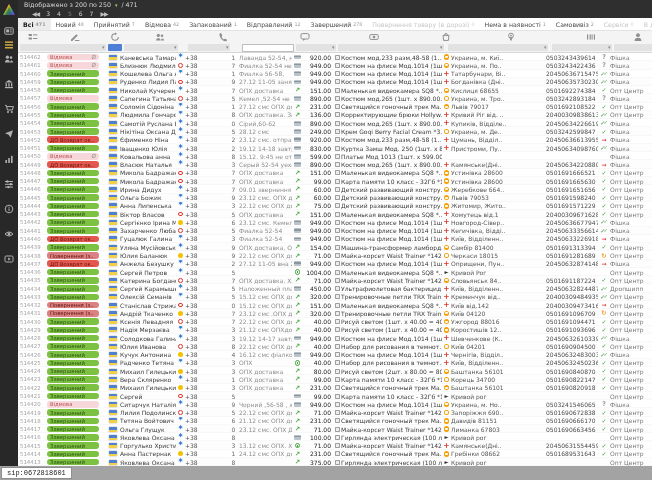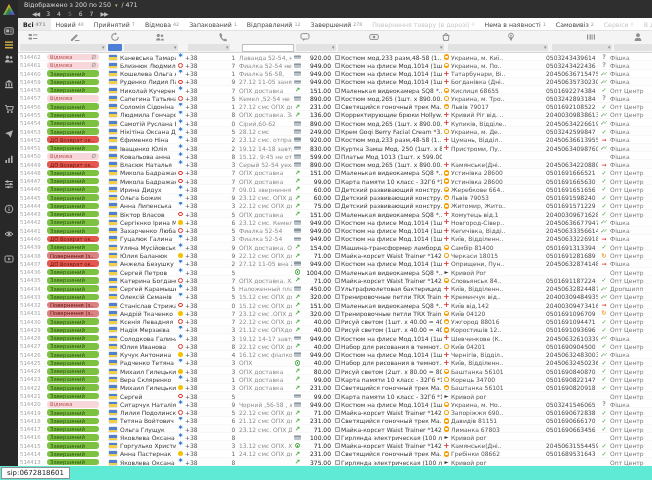--- a/index.html
+++ b/index.html
@@ -100,21 +100,21 @@
   .car.pk{color:#333;font-size:5.5px;line-height:6px;}
 
   .ti{font-size:6px;line-height:6px;}
   .ti.ok{color:#35a035;font-weight:bold;}
   .ti.ok2{color:#20702a;font-size:4.6px;margin-left:-1.5px;font-weight:bold;}
   .ti.q{color:#9a9a9a;font-weight:bold;font-size:6.4px;}
   .ti.fail{color:#e04038;font-weight:bold;}
   .ti.wait{color:#f0a030;font-weight:bold;font-size:6.4px;}
 
   
-  #bottombar{position:absolute;left:0;top:466px;width:652px;height:14px;background:#5eead4;z-index:6;}
+  #bottombar{position:absolute;left:0;top:466px;width:652px;height:14px;background:#a3a3a3;z-index:6;font-family:Liberation Mono, monospace;}
   #sipbox{position:absolute;left:1px;top:1px;background:#fff;border:1px solid #8f8f8f;
           padding:1px 5px;font-size:7px;color:#222;white-space:nowrap;}
 </style>
 </head>
 <body>
 
 <div id="app">
   <div id="sidebar">
       <div class="sb-logo"><svg viewBox="0 0 14 14">
           <defs>

